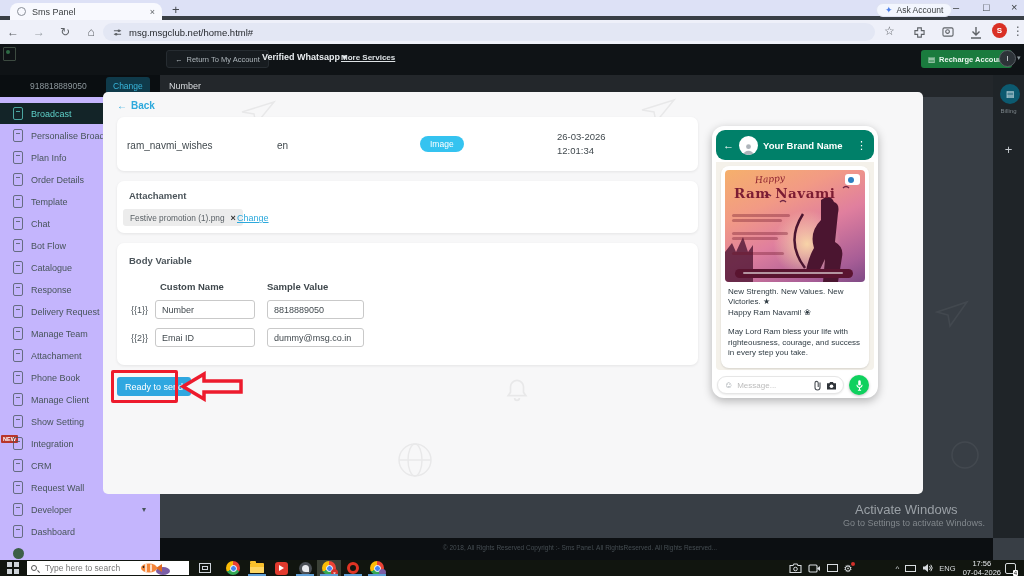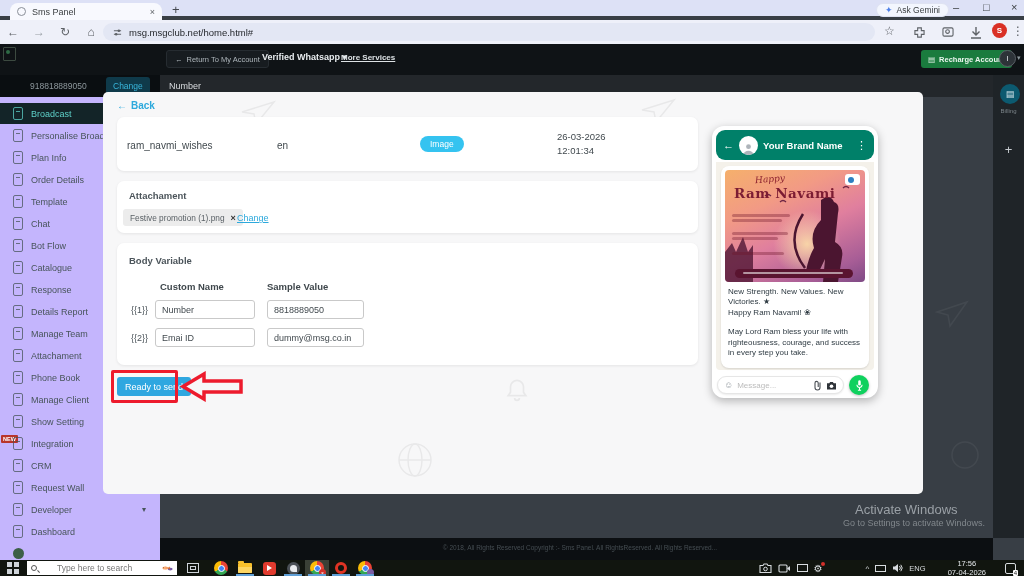--- a/index.html
+++ b/index.html
@@ -128,21 +128,21 @@
   .footbar{left:160px;top:538px;width:833px;height:22px;background:#0c0f12}
   .copyr{left:300px;top:544px;width:560px;text-align:center;font-size:6.5px;color:#454d52}
   .actw{left:855px;top:502px;font-size:13px;color:#9aa0a6}
   .actw2{left:843px;top:518px;font-size:9px;color:#81878c}
 
   
   .taskbar{left:0;top:560px;width:1024px;height:16px;background:#11150f;display:flex;align-items:center}
   .winlogo{width:12px;height:12px;margin:0 8px 0 7px;display:grid;grid-template-columns:5px 5px;
     grid-template-rows:5px 5px;gap:1.5px}
   .winlogo span{background:#cfd4d9}
-  .tsearch{width:150px;height:14px;background:#fff;display:flex;align-items:center;padding:0 4px;gap:20px;position:relative;overflow:hidden}
+  .tsearch{width:162px;height:14px;background:#fff;display:flex;align-items:center;padding:0 4px;gap:8px;position:relative;overflow:hidden}
   .mag{width:6px;height:6px;border:1.2px solid #555;border-radius:50%;position:relative;flex:none}
   .mag::after{content:"";position:absolute;left:5px;top:5px;width:3px;height:1.2px;background:#555;transform:rotate(45deg)}
   .tsearch input{border:none;outline:none;font-size:8.5px;color:#333;width:84px;font-family:inherit}
   .tvicon{width:12px;height:10px;border:1.2px solid #cfd4d9;margin:0 10px;position:relative}
   .tvicon::after{content:"";position:absolute;left:2px;top:2px;right:2px;bottom:2px;border:1px solid #cfd4d9}
   .tk{width:24px;height:16px;display:flex;align-items:center;justify-content:center;position:relative}
   .tk.open::after{content:"";position:absolute;left:3px;bottom:0;width:18px;height:2px;background:#5f9fd6}
   .tk.hl{background:#3a4036}
   .chrome{width:14px;height:14px;border-radius:50%;position:relative;
     background:conic-gradient(#ea4335 0 33%,#34a853 33% 66%,#fbbc05 66% 100%)}
@@ -155,21 +155,21 @@
   .redapp{width:13px;height:13px;border-radius:3px;background:#e23b2e;position:relative}
   .redapp::after{content:"";position:absolute;left:4.5px;top:3.5px;border-left:5px solid #fff;
     border-top:3px solid transparent;border-bottom:3px solid transparent}
   .paintapp{width:13px;height:13px;border-radius:50%;background:#4a4f55;position:relative}
   .paintapp::after{content:"";position:absolute;left:3px;top:3px;width:7px;height:7px;border-radius:50% 50% 0 50%;background:#e8eaed}
   .opera{width:12px;height:12px;border:3px solid #e03424;border-radius:50%}
   .trayic{color:#d8dcdf;font-size:9px;margin:0 3px}
   .trect{width:11px;height:8px;border:1.2px solid #d8dcdf;position:relative;margin:0 3px}
   .gear{position:relative;color:#d8dcdf;font-size:10px;margin:0 3px}
   .gear::after{content:"";position:absolute;right:-2px;top:-1px;width:4px;height:4px;border-radius:50%;background:#d3302a}
-  .tinfo{font-size:7.5px;color:#e4e7ea;line-height:1.2;text-align:center;margin:0 19px}
+  .tinfo{font-size:7.5px;color:#e4e7ea;line-height:1.2;text-align:center;margin:0 4px}
   .notif{width:11px;height:11px;border:1.2px solid #d8dcdf;border-radius:2px;position:relative;margin-right:8px}
   .notif b{position:absolute;right:-3px;bottom:-3px;background:#fff;color:#222;font-size:6px;padding:0 1px;border-radius:1px;font-weight:normal}
 
   
   .wm{opacity:.055;stroke:#000;fill:none;stroke-width:1.5}
   .wmw{opacity:.05;stroke:#fff;fill:none;stroke-width:1.5}
 </style>
 </head>
 <body>
 
@@ -177,21 +177,21 @@
 
   <div class="abs tabstrip">
     <div class="abs tab">
       <span class="fav"></span>
       <span class="tabttl">Sms Panel</span>
       <span class="tabx">×</span>
     </div>
     <span class="abs newtab">+</span>
     <div class="abs gemini">
       <span class="gstar">✦</span>
-      <span>Ask Gemini</span>
+      <span>Ask Account</span>
     </div>
     <span class="abs winbtn" style="left:953px">–</span>
     <span class="abs winbtn" style="left:983px">□</span>
     <span class="abs winbtn" style="left:1011px">×</span>
   </div>
 
   <div class="abs toolbar">
     <span class="navic">←</span>
     <span class="navic" style="color:#9aa0a6">→</span>
     <span class="navic">↻</span>
@@ -275,21 +275,21 @@
     <div class="sit" style="top:182px">
         <span class="sic"></span>
         <span>Response</span>
       </div>
     <div class="sit" style="top:160px">
         <span class="sic"></span>
         <span>Catalogue</span>
       </div>
     <div class="sit" style="top:204px">
         <span class="sic"></span>
-        <span>Details Report</span>
+        <span>Delivery Request</span>
       </div>
     <div class="sit" style="top:226px">
         <span class="sic"></span>
         <span>Manage Team</span>
       </div>
     <div class="sit" style="top:248px">
         <span class="sic"></span>
         <span>Attachament</span>
       </div>
     <div class="sit" style="top:270px">

